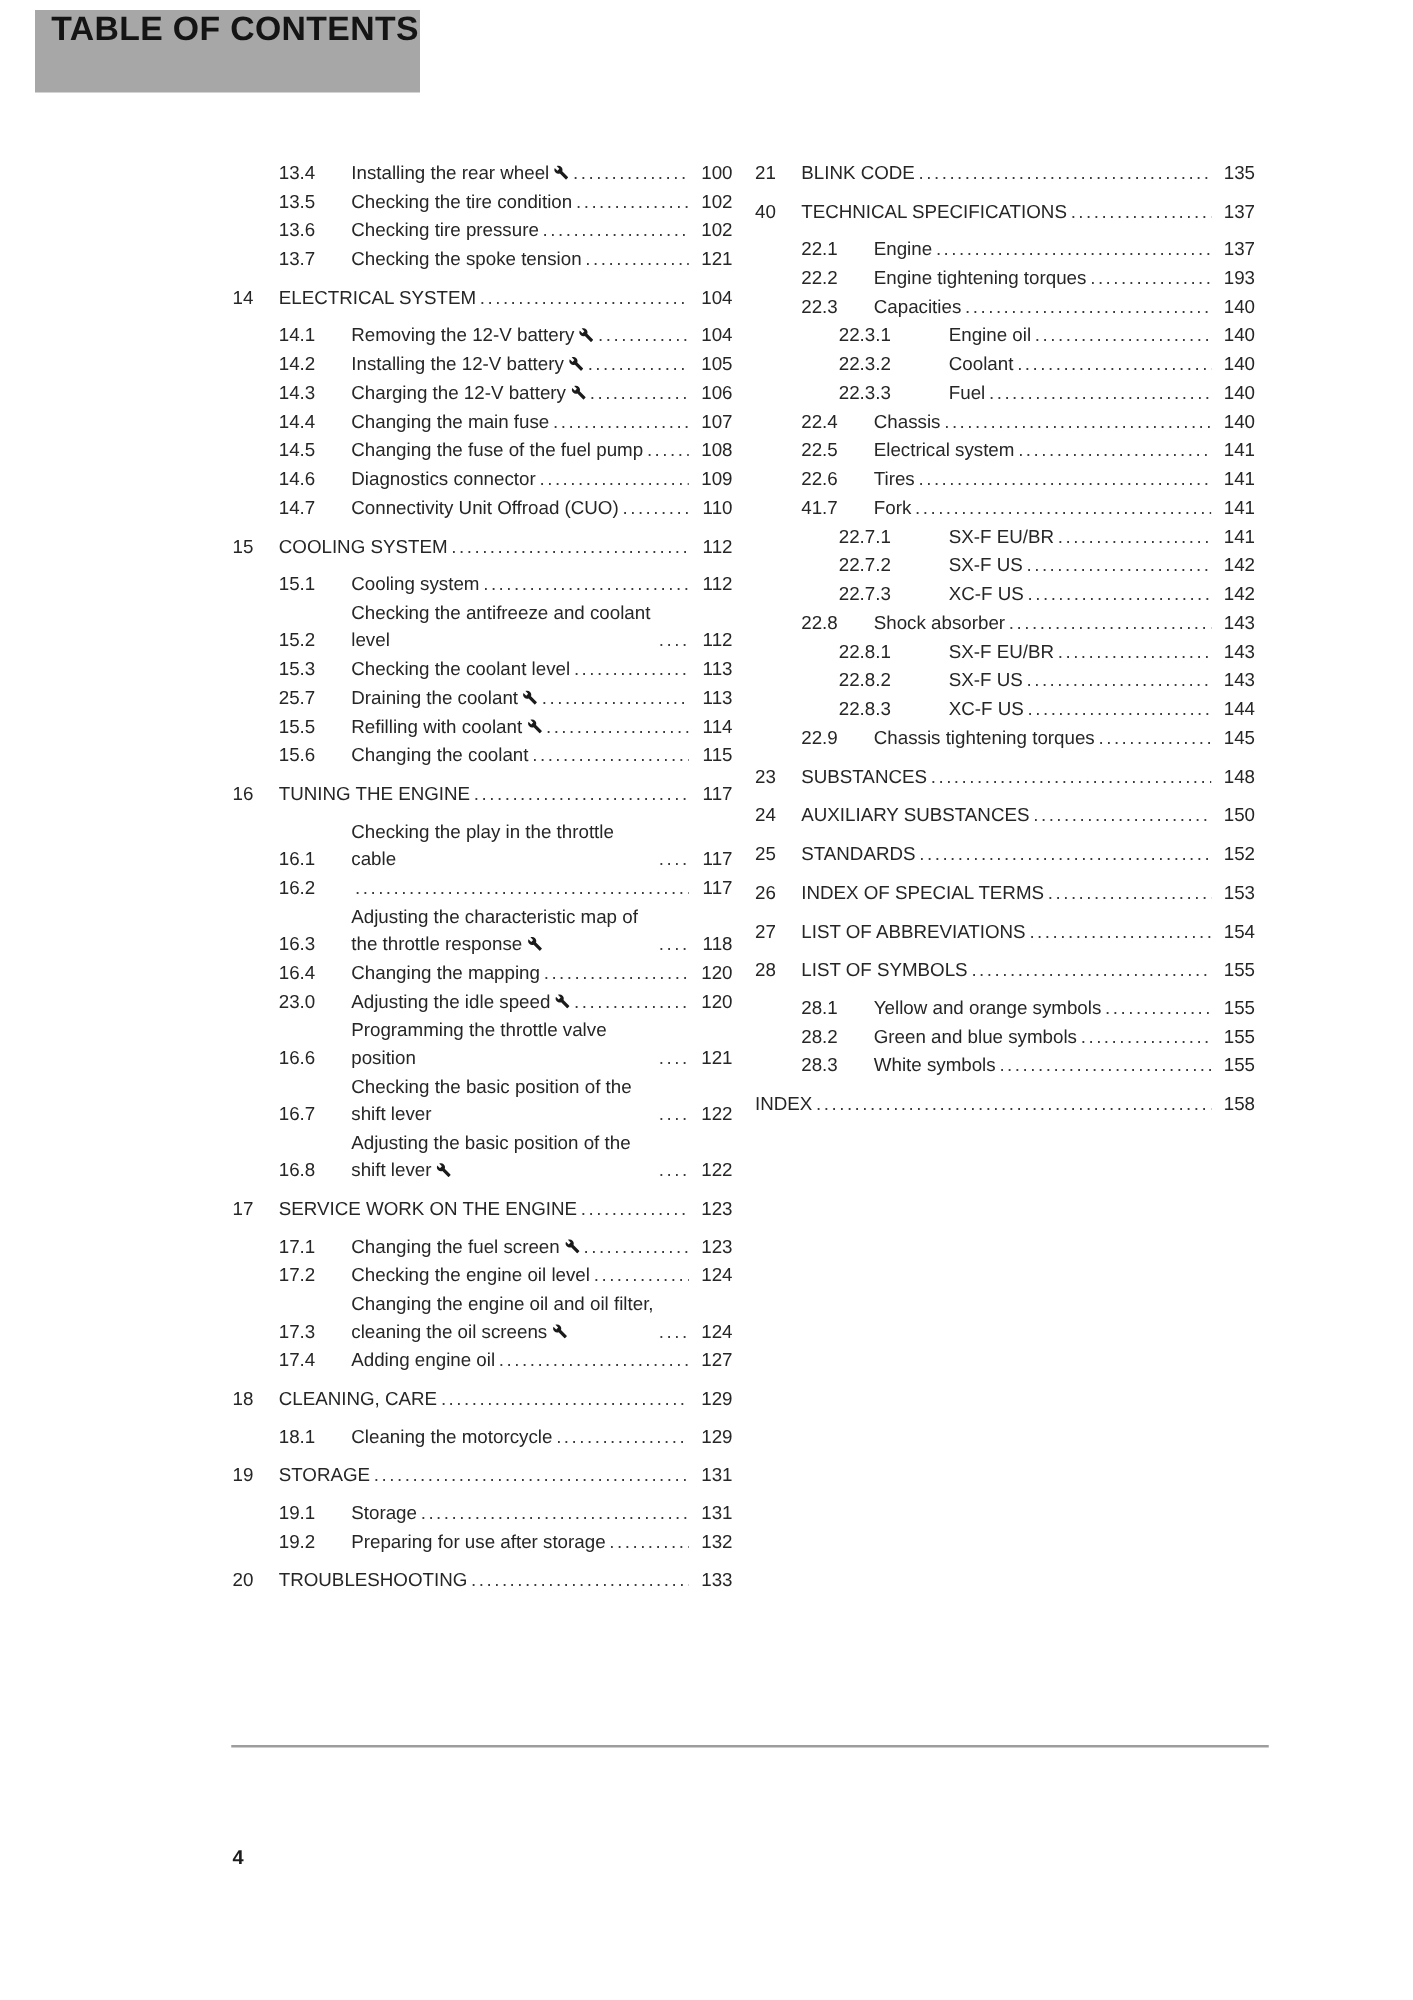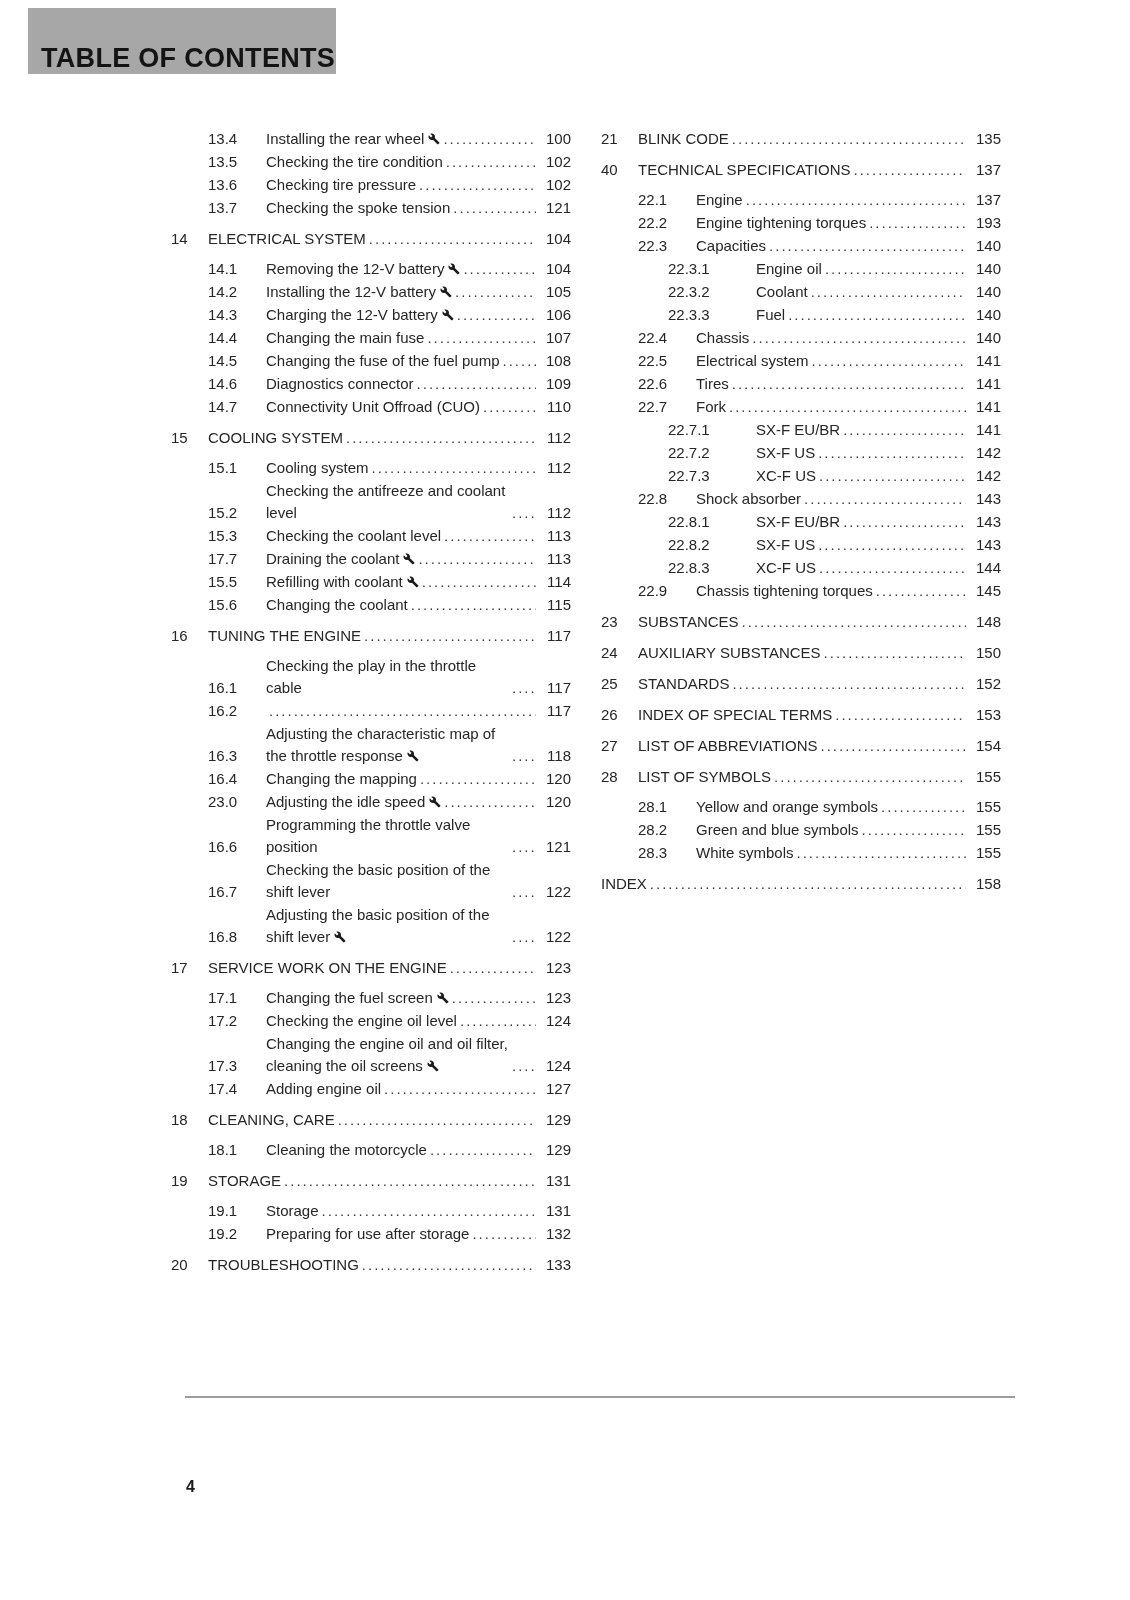--- a/index.html
+++ b/index.html
@@ -10,32 +10,32 @@
     font-family: "Liberation Sans", sans-serif;
     color: #262626;
     overflow: hidden;
   }
 
   
   .header-box {
     position: absolute; left: 28px; top: 8px;
     width: 308px; height: 66px;
     background: #a7a7a7;
-    display: flex; align-items: flex-end;
+    display: flex; align-items: flex-start;
     box-sizing: border-box; padding-left: 13px;
   }
   .header-box .header-title {
     font-size: 27px; font-weight: 700; color: #141414;
     letter-spacing: 0.3px; margin: 0;
   }
 
   
   .toc-columns {
-    position: absolute; left: 171px; top: 128px;
-    width: 830px; display: flex; gap: 30px;
+    position: absolute; left: 186px; top: 128px;
+    width: 830px; display: flex; gap: 18px;
   }
   .toc-column { width: 400px; }
 
   .toc-entry {
     display: flex; align-items: flex-end;
     font-size: 15px; line-height: 22px;
     margin-bottom: 1px;
   }
   .toc-entry .num { flex: none; }
   .level-0 .num { width: 37px; }
@@ -178,21 +178,21 @@
     <span class="dots"></span>
     <span class="page">112</span>
   </div>
       <div class="toc-entry level-1">
     <span class="num">15.3</span>
     <span class="title"><span>Checking the coolant level</span></span>
     <span class="dots"></span>
     <span class="page">113</span>
   </div>
       <div class="toc-entry level-1">
-    <span class="num">17.7</span>
+    <span class="num">25.7</span>
     <span class="title"><span>Draining the coolant</span><svg viewBox="0 0 24 24" width="12" height="12" fill="#1b1b1b" aria-hidden="true">
             <path d="M22.7 19l-9.1-9.1c.9-2.3.4-5-1.5-6.9-2-2-5-2.4-7.4-1.3L9 6 6 9 1.6 4.7C.4 7.1.9 10.1 2.9 12.1c1.9 1.9 4.6 2.4 6.9 1.5l9.1 9.1c.4.4 1 .4 1.4 0l2.3-2.3c.5-.4.5-1.1.1-1.4z"></path>
           </svg></span>
     <span class="dots"></span>
     <span class="page">113</span>
   </div>
       <div class="toc-entry level-1">
     <span class="num">15.5</span>
     <span class="title"><span>Refilling with coolant</span><svg viewBox="0 0 24 24" width="12" height="12" fill="#1b1b1b" aria-hidden="true">
             <path d="M22.7 19l-9.1-9.1c.9-2.3.4-5-1.5-6.9-2-2-5-2.4-7.4-1.3L9 6 6 9 1.6 4.7C.4 7.1.9 10.1 2.9 12.1c1.9 1.9 4.6 2.4 6.9 1.5l9.1 9.1c.4.4 1 .4 1.4 0l2.3-2.3c.5-.4.5-1.1.1-1.4z"></path>
@@ -397,21 +397,21 @@
     <span class="dots"></span>
     <span class="page">141</span>
   </div>
       <div class="toc-entry level-1">
     <span class="num">22.6</span>
     <span class="title"><span>Tires</span></span>
     <span class="dots"></span>
     <span class="page">141</span>
   </div>
       <div class="toc-entry level-1">
-    <span class="num">22.7</span>
+    <span class="num">41.7</span>
     <span class="title"><span>Fork</span></span>
     <span class="dots"></span>
     <span class="page">141</span>
   </div>
       <div class="toc-entry level-2">
     <span class="num">22.7.1</span>
     <span class="title"><span>SX-F EU/BR</span></span>
     <span class="dots"></span>
     <span class="page">141</span>
   </div>

